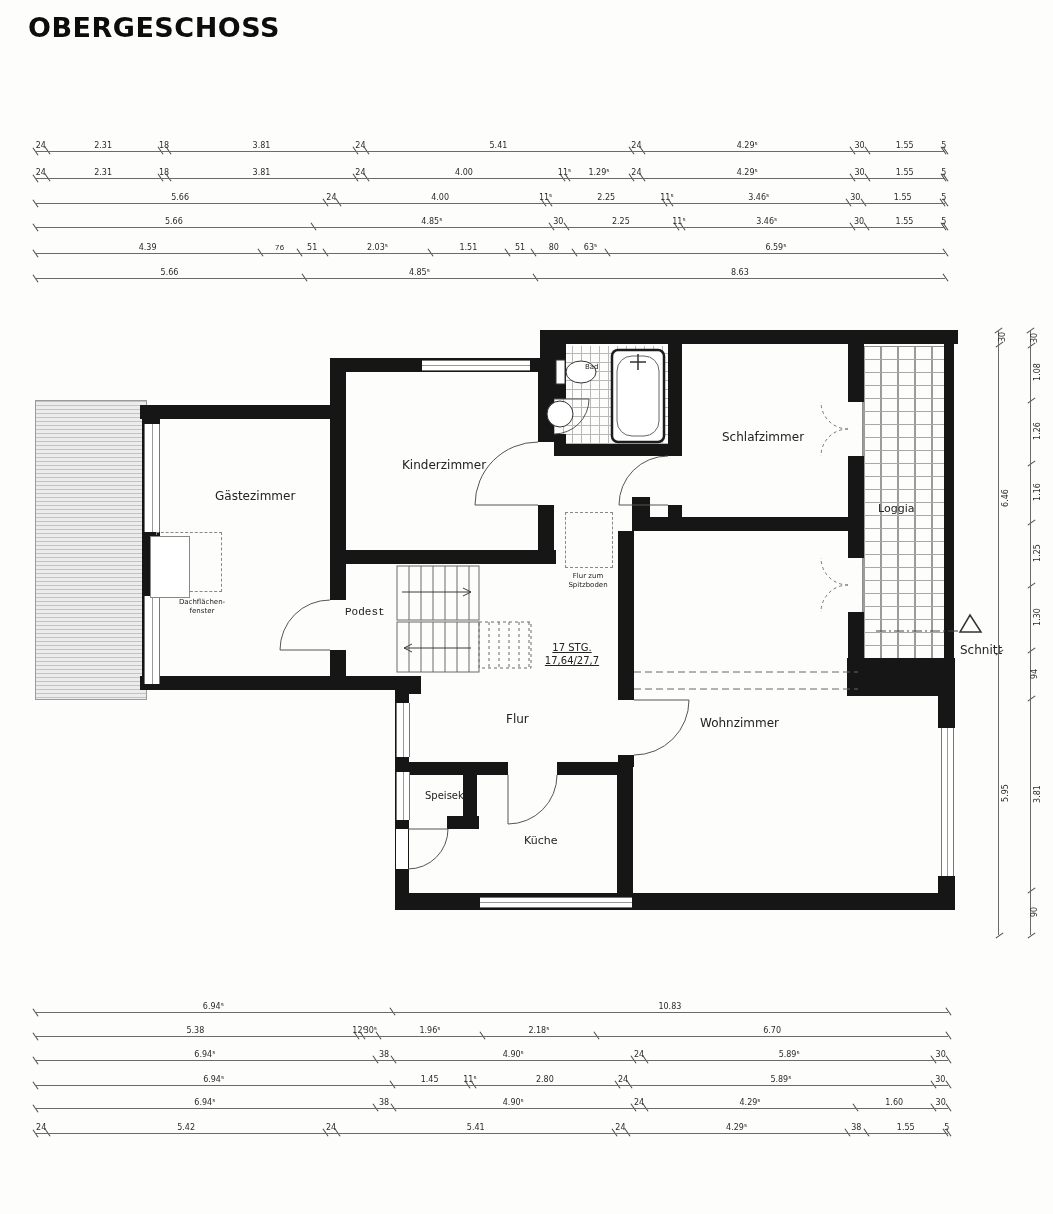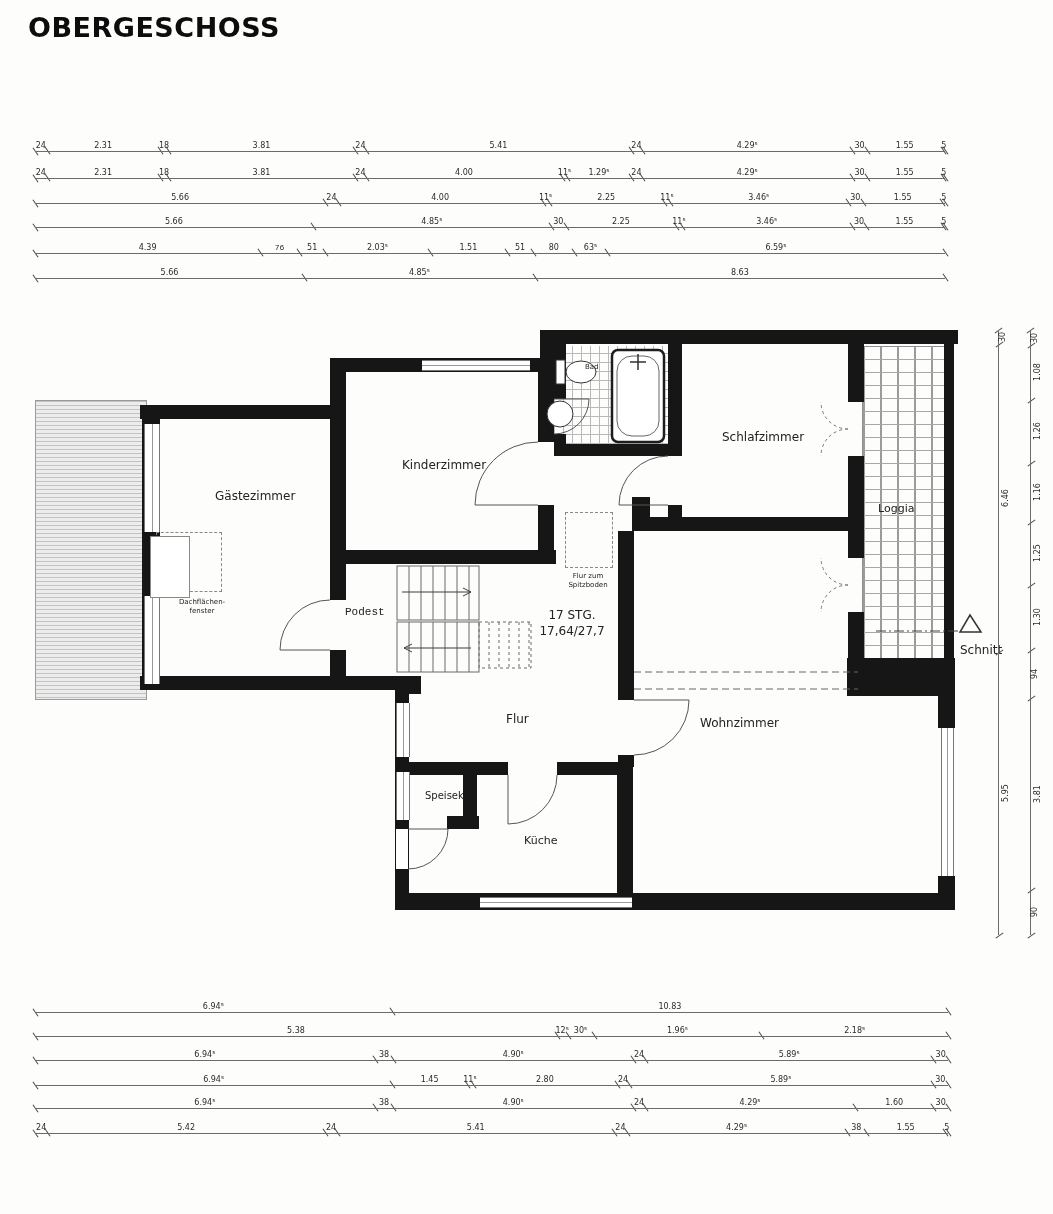--- a/index.html
+++ b/index.html
@@ -348,21 +348,21 @@
 <div class="rlabel" style="left:524px;top:834px;font-size:11px;">Küche</div>
 
 <div class="ann" style="left:162px;top:598px;width:80px;font-size:7px;">
   <div>Dachflächen-</div>
   <div>fenster</div>
 </div>
 <div class="ann" style="left:552px;top:572px;width:72px;font-size:7px;">
   <div>Flur zum</div>
   <div>Spitzboden</div>
 </div>
-<div class="ann" style="left:536px;top:608px;width:72px;font-size:12px;">
+<div class="ann" style="left:536px;top:641px;width:72px;font-size:10px;text-decoration:underline;">
   <div>17 STG.</div>
   <div>17,64/27,7</div>
 </div>
 <div class="rlabel" style="left:960px;top:643px;font-size:12px;">Schnitt</div>
 
 <div class="dim-v" style="left:998px;top:330px;height:605px;">
     <div class="seg" style="flex-grow: 300;">
       <span class="lbl">30</span>
     </div>
     <div class="seg" style="flex-grow: 6460;">
@@ -419,20 +419,23 @@
     </div>
     <div class="seg" style="flex-grow: 305;">
       <span class="lbl">30⁵</span>
     </div>
     <div class="seg" style="flex-grow: 1965;">
       <span class="lbl">1.96⁵</span>
     </div>
     <div class="seg" style="flex-grow: 2185;">
       <span class="lbl">2.18⁵</span>
     </div>
+    <div class="seg" style="flex-grow: 6700;">
+      <span class="lbl">6.70</span>
+    </div>
   </div>
 <div class="dim-h" style="left:35px;top:1047px;width:913px;">
     <div class="seg" style="flex-grow: 6945;">
       <span class="lbl">6.94⁵</span>
     </div>
     <div class="seg" style="flex-grow: 380;">
       <span class="lbl">38</span>
     </div>
     <div class="seg" style="flex-grow: 4905;">
       <span class="lbl">4.90⁵</span>

